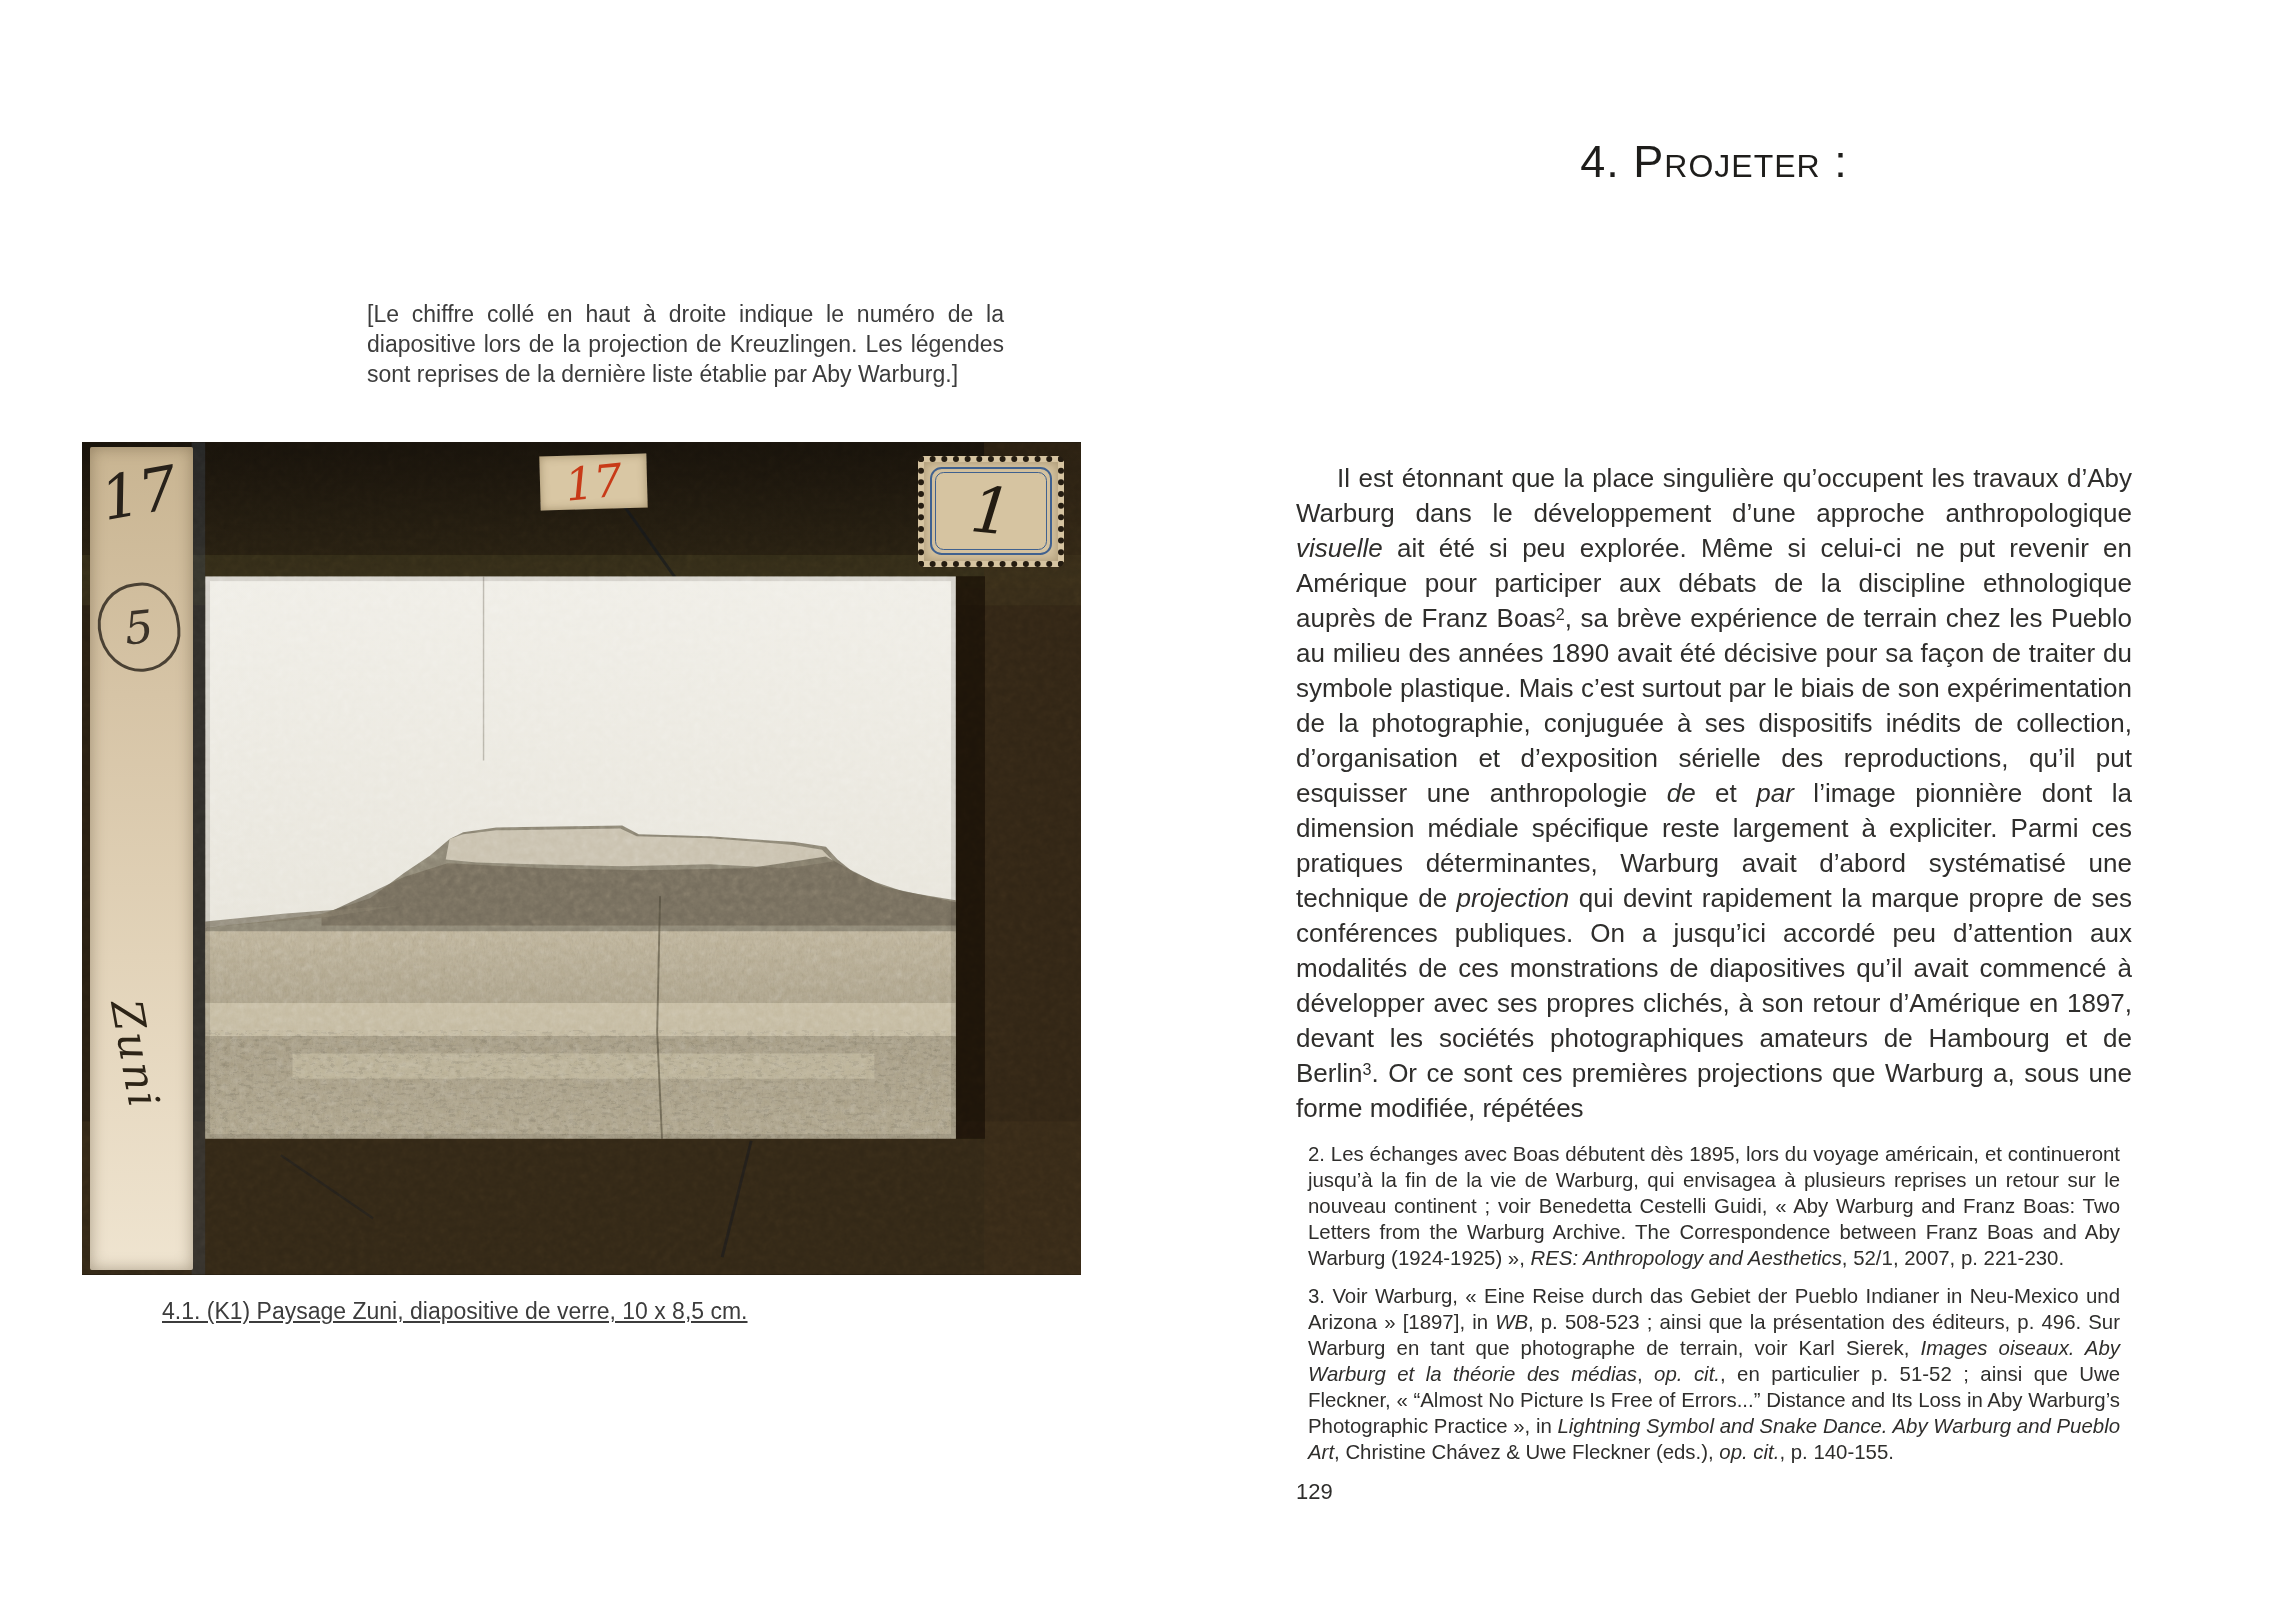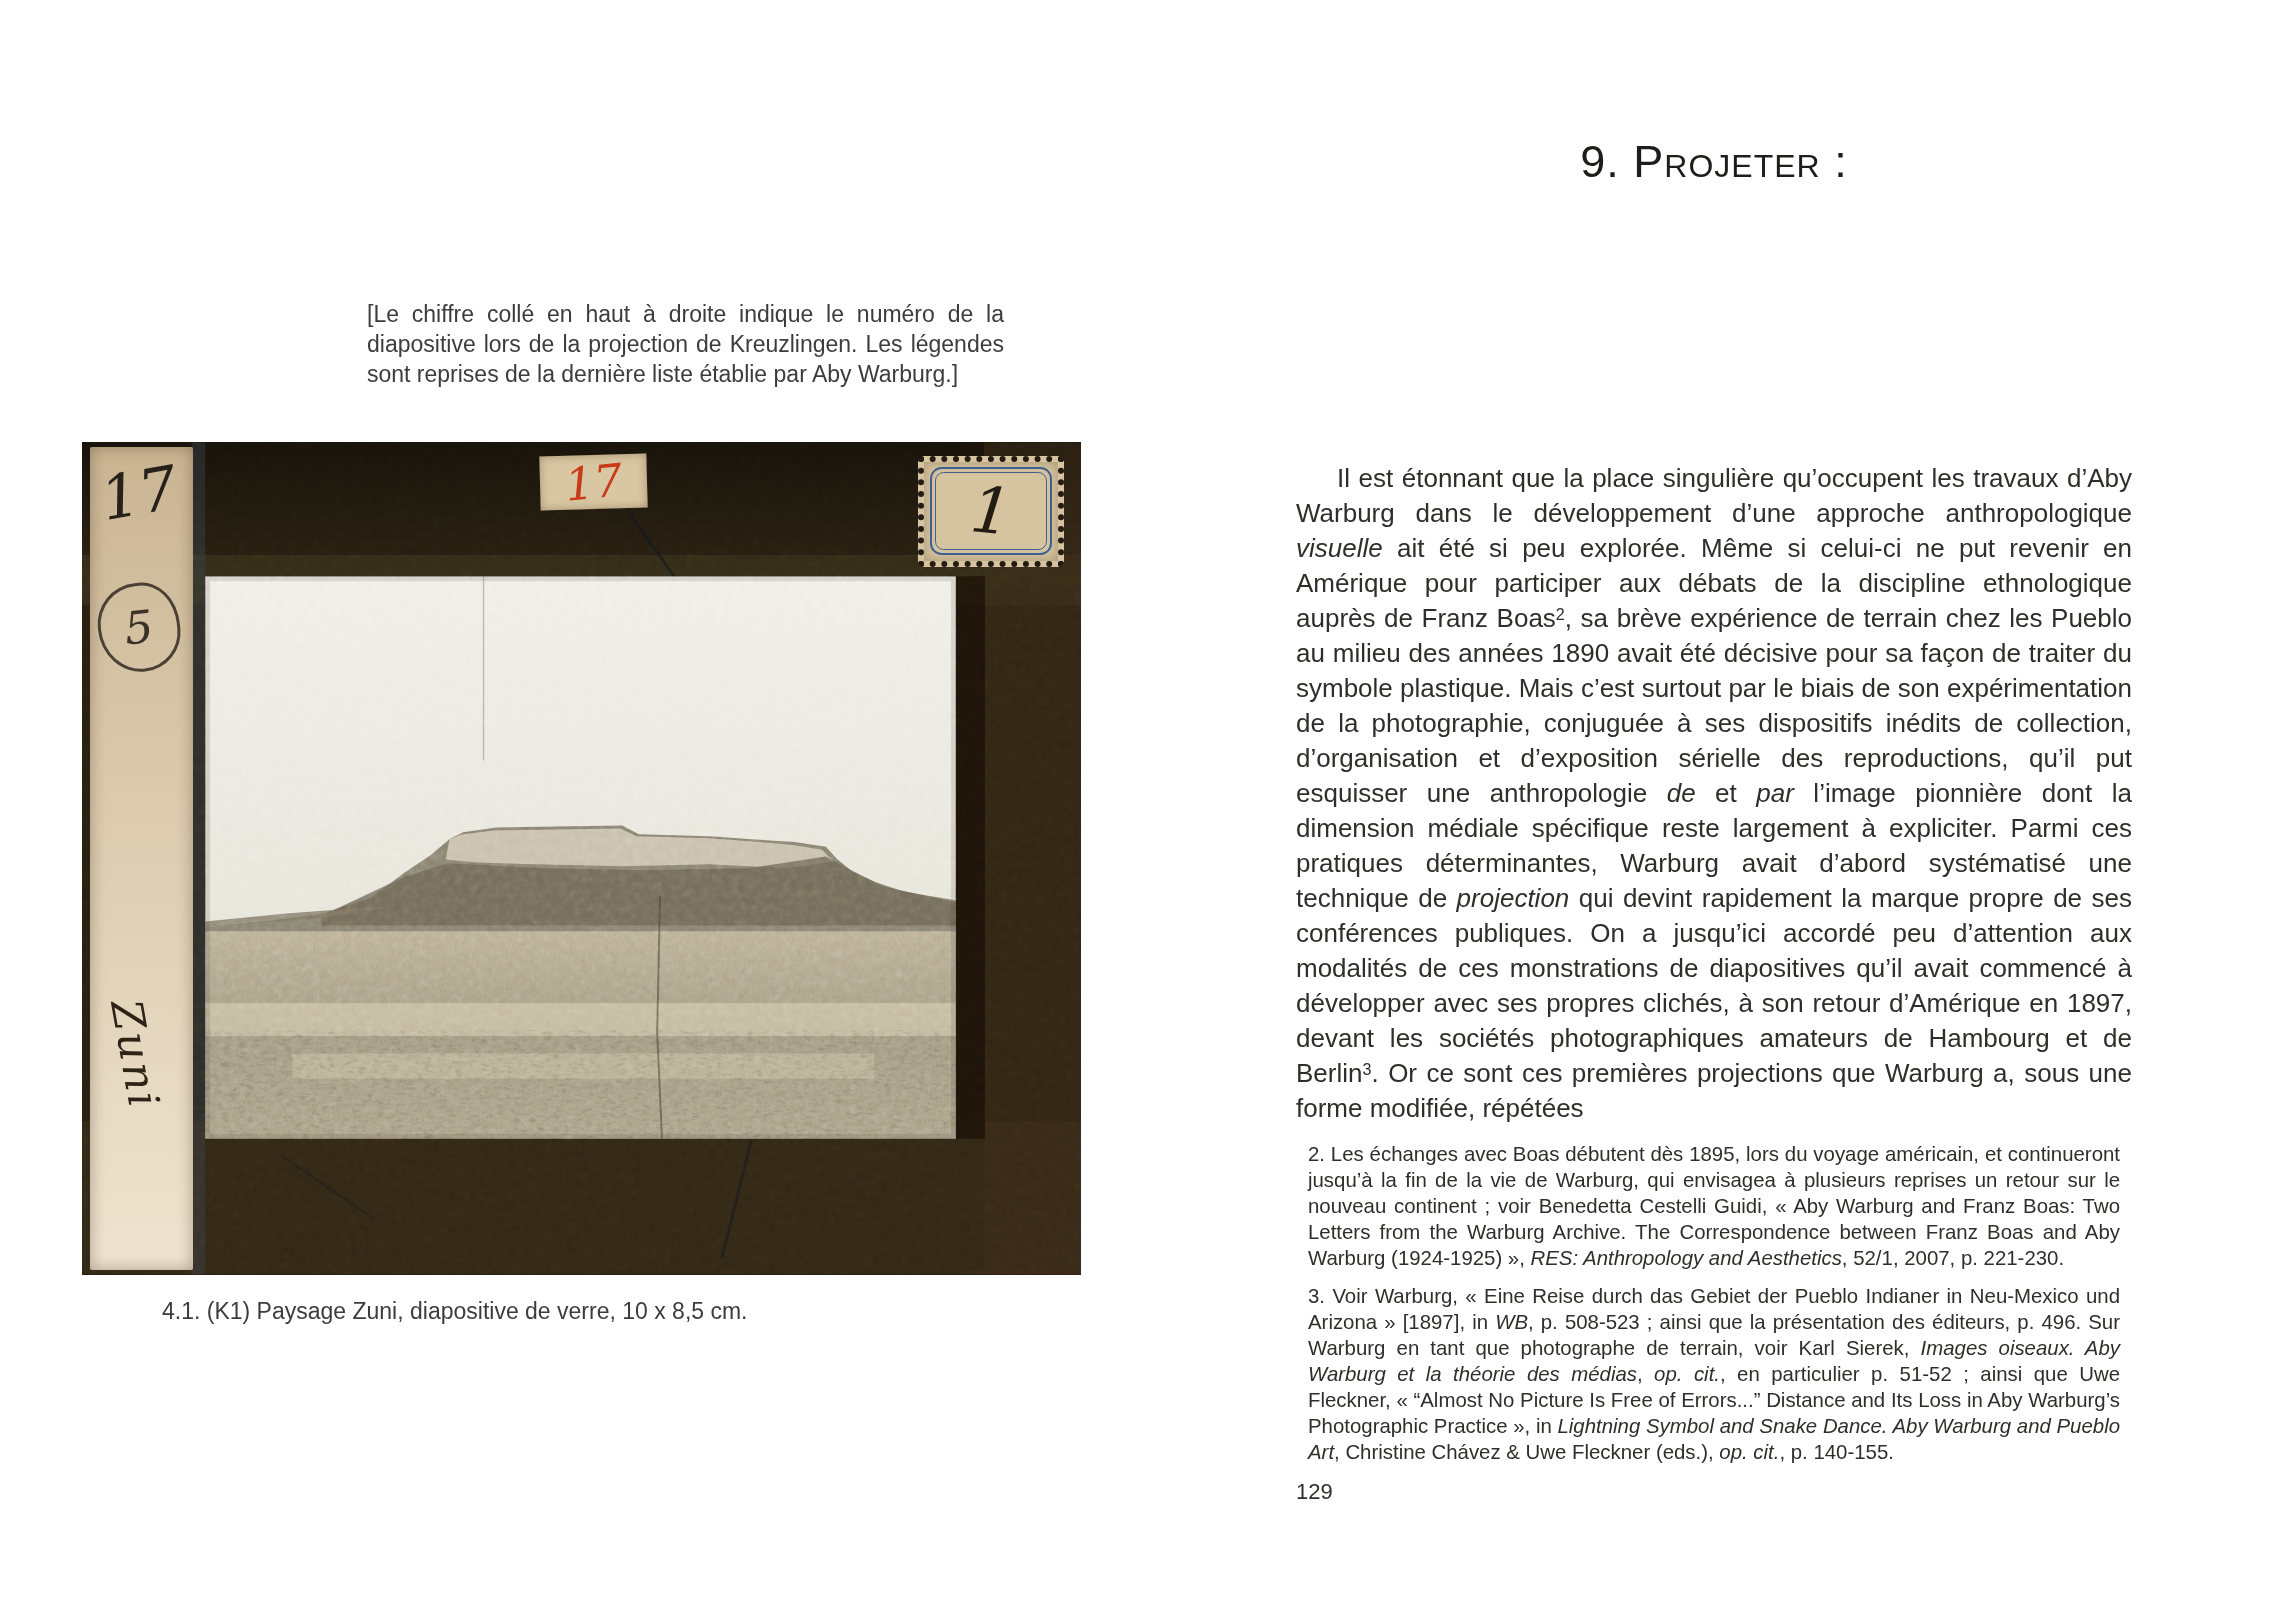--- a/index.html
+++ b/index.html
@@ -20,21 +20,21 @@
     font-size:20.4px;line-height:26px;text-align:justify;}
   .footnotes p{margin:12px;}
   .page-number{position:absolute;left:1296px;top:1479px;width:836px;text-align:left;font-size:22px;color:#2f2e2c;}
   .it{font-style:italic;}
   sup{font-size:.62em;line-height:0;position:relative;top:-.45em;vertical-align:baseline;}
   
   .bracket-note{
     position:absolute;left:367px;top:299px;width:637px;
     font-size:23px;line-height:30px;text-align:justify;color:#3c3c3c;
   }
-  .fig-caption{position:absolute;left:162px;top:1298px;width:922px;font-size:23px;color:#3c3c3c;}
+  .fig-caption{position:absolute;left:162px;top:1298px;width:922px;font-size:23px;color:#3c3c3c;text-decoration:underline;}
   
   .slide{position:absolute;left:82px;top:442px;width:999px;height:833px;background:#281f12;
     box-shadow:0 0 0 1px #15100a inset;}
   .slide svg.frame-art{position:absolute;left:0;top:0;}
   .tape-strip{
     position:absolute;left:7.8px;top:4.9px;width:103px;height:823px;
     background:linear-gradient(180deg,#c9b592 0%,#d6c4a6 30%,#e2d3b9 62%,#efe4d0 100%);
     box-shadow:inset 0 0 15.5px rgba(60,45,20,.38);border-radius:1.9px;
   }
   .hand{font-family:"DejaVu Serif",serif;font-style:italic;color:#27211a;}
@@ -165,21 +165,21 @@
     <div class="stamp-frame"></div>
     <div class="stamp-digit">
       <span class="hand">1</span>
     </div>
   </div>
 </div>
 
 <div class="fig-caption">4.1. (K1) Paysage Zuni, diapositive de verre, 10 x 8,5 cm.</div>
 
 <div class="title-block">
-  <div class="title-line1">9. Projeter :</div>
+  <div class="title-line1">4. Projeter :</div>
 </div>
 
 <p class="body-par"><span>Il est étonnant que la place singulière qu’occupent les travaux d’Aby Warburg dans le développement d’une approche anthropologique </span><span class="it">visuelle</span><span> ait été si peu explorée. Même si celui-ci ne put revenir en Amérique pour participer aux débats de la discipline ethnologique auprès de Franz Boas</span><sup>2</sup><span>, sa brève expérience de terrain chez les Pueblo au milieu des années 1890 avait été décisive pour sa façon de traiter du symbole plastique. Mais c’est surtout par le biais de son expérimentation de la photographie, conjuguée à ses dispositifs inédits de collection, d’organisation et d’exposition sérielle des reproductions, qu’il put esquisser une anthropologie </span><span class="it">de</span><span> et </span><span class="it">par</span><span> l’image pionnière dont la dimension médiale spécifique reste largement à expliciter. Parmi ces pratiques déterminantes, Warburg avait d’abord systématisé une technique de </span><span class="it">projection</span><span> qui devint rapidement la marque propre de ses conférences publiques. On a jusqu’ici accordé peu d’attention aux modalités de ces monstrations de diapositives qu’il avait commencé à développer avec ses propres clichés, à son retour d’Amérique en 1897, devant les sociétés photographiques amateurs de Hambourg et de Berlin</span><sup>3</sup><span>. Or ce sont ces premières projections que Warburg a, sous une forme modifiée, répétées</span></p>
 
 <div class="footnotes">
   <p><span>2. Les échanges avec Boas débutent dès 1895, lors du voyage américain, et continueront jusqu’à la fin de la vie de Warburg, qui envisagea à plusieurs reprises un retour sur le nouveau continent ; voir Benedetta Cestelli Guidi, « Aby Warburg and Franz Boas: Two Letters from the Warburg Archive. The Correspondence between Franz Boas and Aby Warburg (1924-1925) », </span><span class="it">RES: Anthropology and Aesthetics</span><span>, 52/1, 2007, p. 221-230.</span></p>
   <p><span>3. Voir Warburg, « Eine Reise durch das Gebiet der Pueblo Indianer in Neu-Mexico und Arizona » [1897], in </span><span class="it">WB</span><span>, p. 508-523 ; ainsi que la présentation des éditeurs, p. 496. Sur Warburg en tant que photographe de terrain, voir Karl Sierek, </span><span class="it">Images oiseaux. Aby Warburg et la théorie des médias</span><span>, </span><span class="it">op. cit.</span><span>, en particulier p. 51-52 ; ainsi que Uwe Fleckner, « “Almost No Picture Is Free of Errors...” Distance and Its Loss in Aby Warburg’s Photographic Practice », in </span><span class="it">Lightning Symbol and Snake Dance. Aby Warburg and Pueblo Art</span><span>, Christine Chávez &amp; Uwe Fleckner (eds.), </span><span class="it">op. cit.</span><span>, p. 140-155.</span></p>
 </div>
 
 <div class="page-number">129</div>

